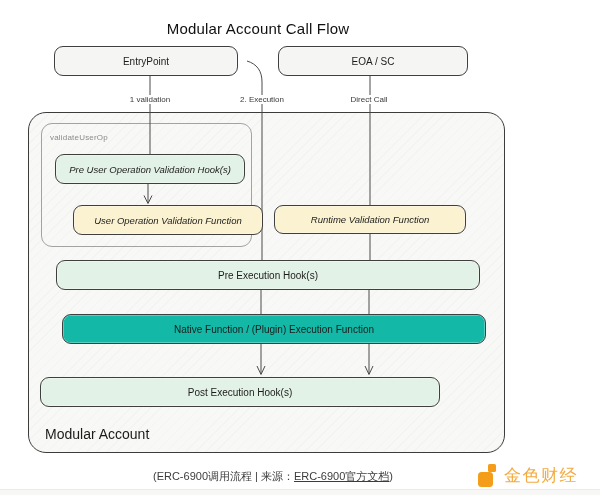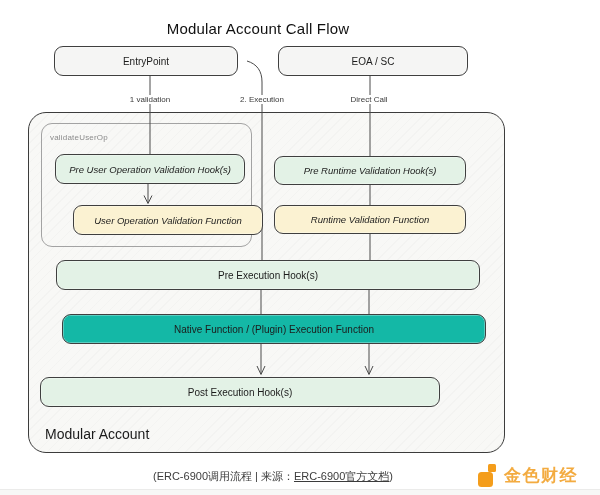--- a/index.html
+++ b/index.html
@@ -73,21 +73,21 @@
   .logo-mark{position:relative;width:24px;height:25px;}
   .logo-mark .sq-small{
     position:absolute;left:11px;top:1px;width:8px;height:8px;
     background:#f49d1b;border-radius:1.5px;
   }
   .logo-mark .sq-big{
     position:absolute;left:1px;top:9px;width:15px;height:15px;
     background:#f49d1b;border-radius:3.5px;
   }
   .logo-text{
-    font-size:17px;font-weight:bold;color:#f3ab40;letter-spacing:1.5px;
+    font-size:17px;font-weight:normal;color:#f3ab40;letter-spacing:1.5px;
     text-shadow:0 0 1px rgba(255,255,255,.7);
     margin-left:3px;
   }
 
   .bottom-strip{
     position:absolute;left:0;bottom:0;width:600px;height:5px;
     background:#f7f7f6;border-top:1px solid #ebebea;z-index:0;
   }
 </style>
 </head>
@@ -127,21 +127,20 @@
     </g>
   </svg>
 
   <div class="edge-label" style="left:150px;top:95px;">1 validation</div>
   <div class="edge-label" style="left:262px;top:95px;">2. Execution</div>
   <div class="edge-label" style="left:369px;top:95px;">Direct Call</div>
 
   <div class="node small green" style="left:55px;top:154px;width:190px;height:30px;">Pre User Operation Validation Hook(s)</div>
   <div class="node small yellow" style="left:73px;top:205px;width:190px;height:30px;">User Operation Validation Function</div>
 
-  <div class="node small green" style="left:274px;top:156px;width:192px;height:29px;">Pre Runtime Validation Hook(s)</div>
   <div class="node small yellow" style="left:274px;top:205px;width:192px;height:29px;">Runtime Validation Function</div>
 
   <div class="node green" style="left:56px;top:260px;width:424px;height:30px;">Pre Execution Hook(s)</div>
   <div class="node blue" style="left:56px;top:314px;width:424px;height:30px;">Native Function / (Plugin) Execution Function</div>
   <div class="node green" style="left:40px;top:377px;width:400px;height:30px;">Post Execution Hook(s)</div>
 
   <div class="caption">
     <span>(ERC-6900调用流程 | 来源：</span><span class="link">ERC-6900官方文档</span><span>)</span>
   </div>
 

